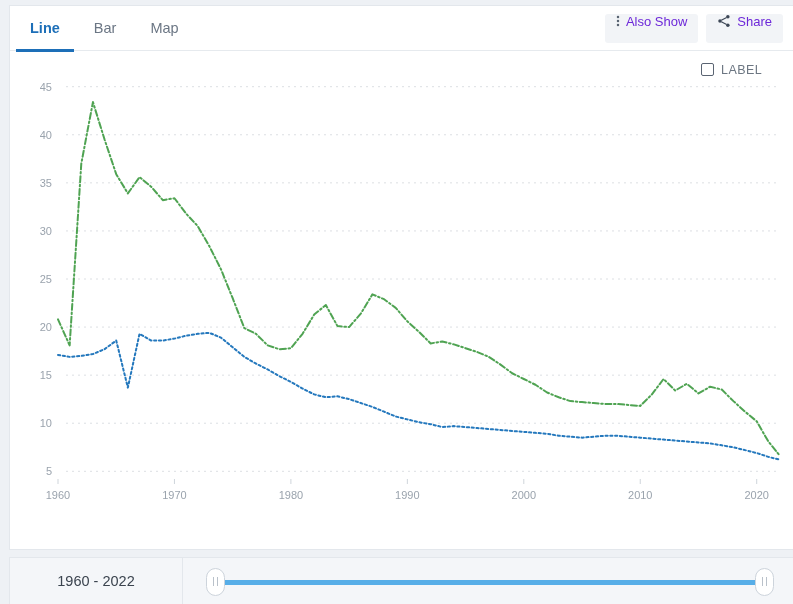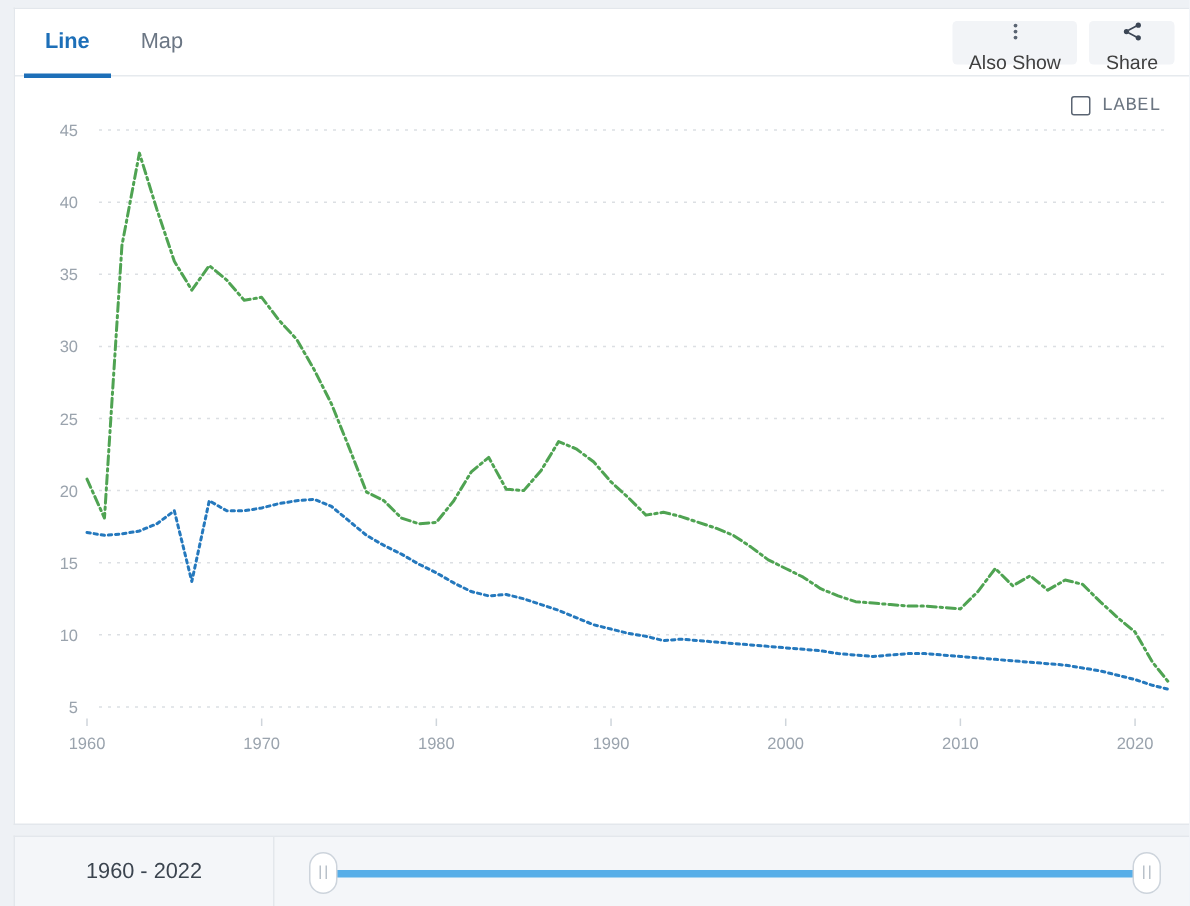--- a/index.html
+++ b/index.html
@@ -70,48 +70,45 @@
   }
   .tbtn-group {
     position: absolute;
     right: 10px;
     top: 8px;
     display: flex;
     gap: 8px;
   }
   .tbtn {
     display: flex;
-    align-items: center;
+    align-items: flex-start;
     gap: 6px;
     height: 29px;
     padding: 0 11px;
     background: #f2f4f7;
     border-radius: 3px;
     font-size: 13px;
-    color: #404040;
+    color: #6d28d9;
     cursor: pointer;
     white-space: nowrap;
-    flex-direction: column;
   }
   .tbtn svg { display:block; }
   
   .chartwrap {
     position: relative;
     width: 784px;
     height: 499px;
   }
   .legend {
     position: absolute;
-    right: 20px;
+    right: 32px;
     top: 12px;
     display: flex;
-    align-items: center;
     gap: 7px;
     cursor: pointer;
-    font-family: Liberation Mono, monospace;
   }
   .legend .box {
     width: 13px;
     height: 13px;
     border: 1.6px solid #5a6472;
     border-radius: 2px;
     background: #fff;
     box-sizing: border-box;
   }
   .legend .lbl {
@@ -193,20 +190,23 @@
 <body>
 
 <div id="app">
 
   <div class="card">
 
     <div class="toolbar">
       <div class="tabs">
         <div class="tab active">
           <span>Line</span>
+        </div>
+        <div class="tab">
+          <span>Bar</span>
         </div>
         <div class="tab">
           <span>Map</span>
         </div>
       </div>
 
       <div class="tbtn-group">
         <div class="tbtn">
           <span>
             <svg width="4" height="14" viewBox="0 0 4 14">

